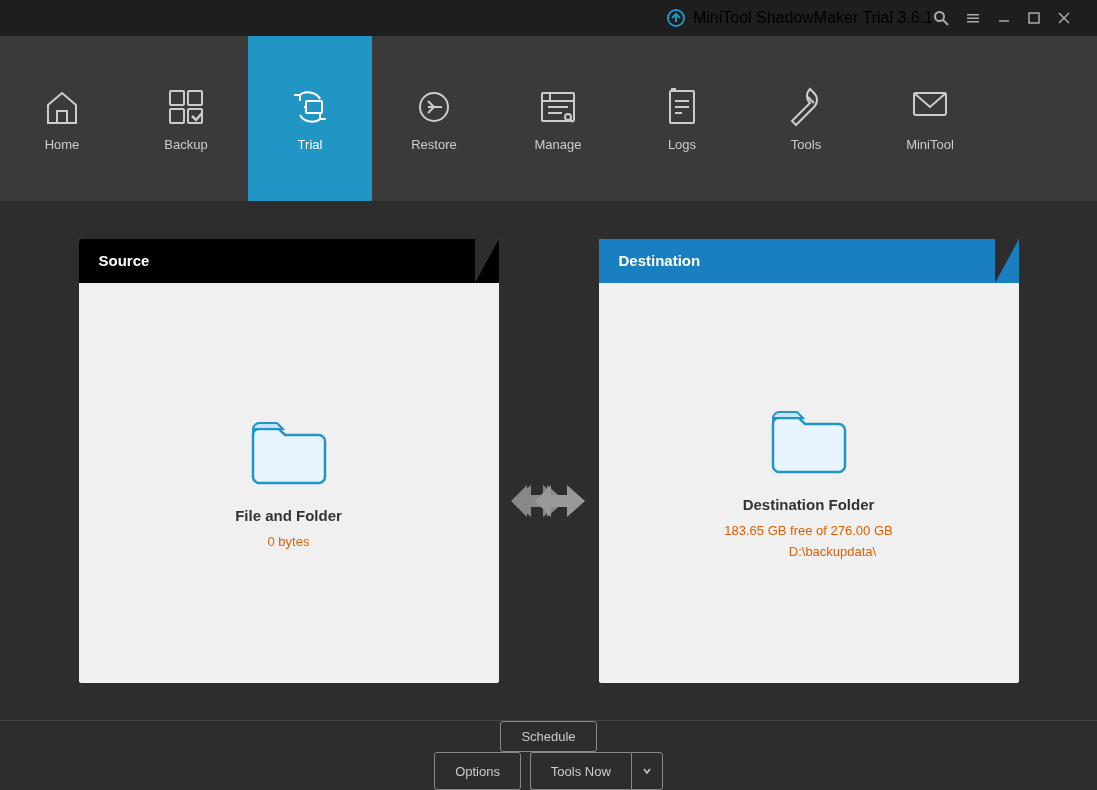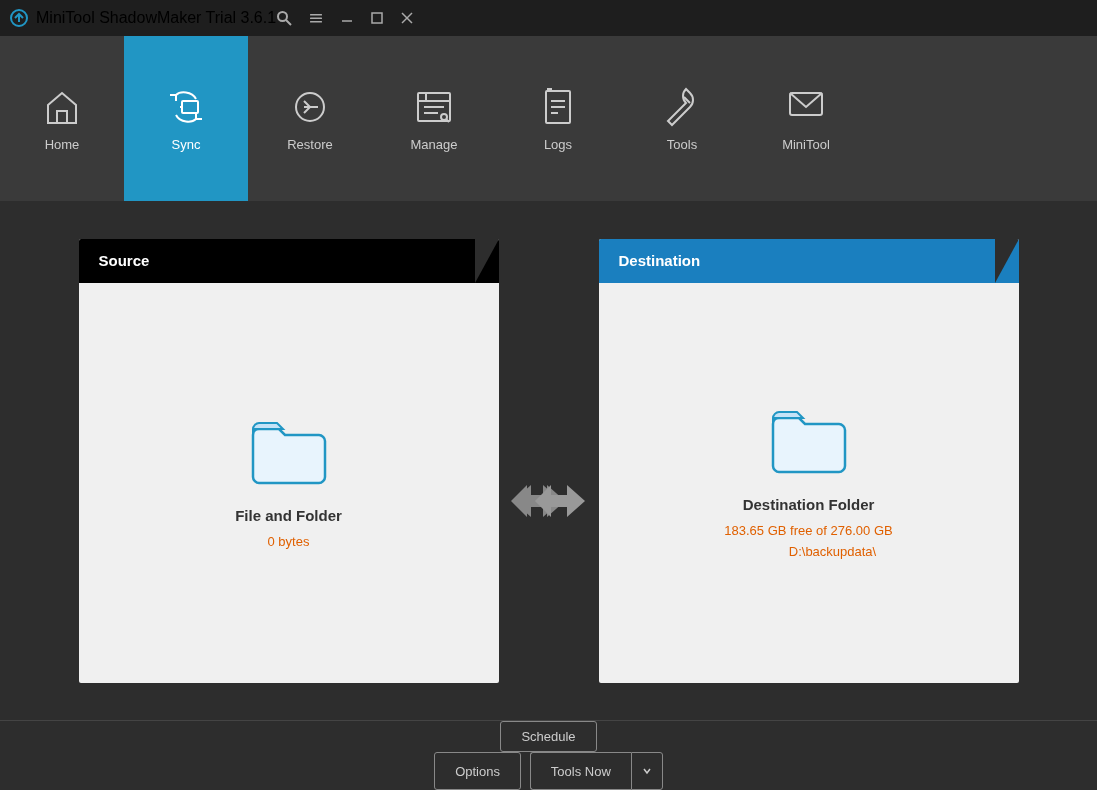--- a/index.html
+++ b/index.html
@@ -12,22 +12,22 @@
       user-select: none;
     }
 
     
     #titlebar {
       width: 100%;
       height: 36px;
       background: #1e1e1e;
       display: flex;
       align-items: center;
-      padding: 0 10px;
-      justify-content: flex-start;
+      padding: 0 26px;
+      justify-content: flex-end;
     }
     #titlebar-left {
       display: flex;
       align-items: center;
       gap: 8px;
     }
     #titlebar-logo {
       width: 18px;
       height: 18px;
     }
@@ -281,33 +281,45 @@
   <div class="nav-item">
     <div class="nav-icon">
       <svg viewBox="0 0 40 40" stroke="currentColor" fill="none" stroke-width="2">
         <path d="M6 18 L20 6 L34 18 L34 36 L6 36 Z"></path>
         <rect x="15" y="24" width="10" height="12"></rect>
       </svg>
     </div>
     <span>Home</span>
   </div>
 
+  <div class="nav-item">
+    <div class="nav-icon">
+      <svg viewBox="0 0 40 40" stroke="currentColor" fill="none" stroke-width="2">
+        <rect x="4" y="4" width="14" height="14" rx="1"></rect>
+        <rect x="22" y="4" width="14" height="14" rx="1"></rect>
+        <rect x="4" y="22" width="14" height="14" rx="1"></rect>
+        <rect x="22" y="22" width="14" height="14" rx="1"></rect>
+        <path d="M26 29 L30 33 L36 26" stroke="currentColor" stroke-width="2.5" fill="none"></path>
+      </svg>
+    </div>
+    <span>Backup</span>
+  </div>
 
   <div class="nav-item active">
     <div class="nav-icon">
       <svg viewBox="0 0 40 40" stroke="currentColor" fill="none" stroke-width="2">
         <path d="M10 14 L10 8 L4 8"></path>
         <path d="M10 8 C14 4, 26 4, 30 12"></path>
         <path d="M30 26 L30 32 L36 32"></path>
         <path d="M30 32 C26 36, 14 36, 10 28"></path>
         <rect x="16" y="14" width="16" height="12" rx="1"></rect>
         <line x1="14" y1="20" x2="16" y2="20"></line>
       </svg>
     </div>
-    <span>Sync</span>
+    <span>Trial</span>
   </div>
 
   <div class="nav-item">
     <div class="nav-icon">
       <svg viewBox="0 0 40 40" stroke="currentColor" fill="none" stroke-width="2">
         <circle cx="20" cy="20" r="14"></circle>
         <path d="M14 14 L20 20 L14 26"></path>
         <line x1="14" y1="20" x2="28" y2="20"></line>
       </svg>
     </div>

